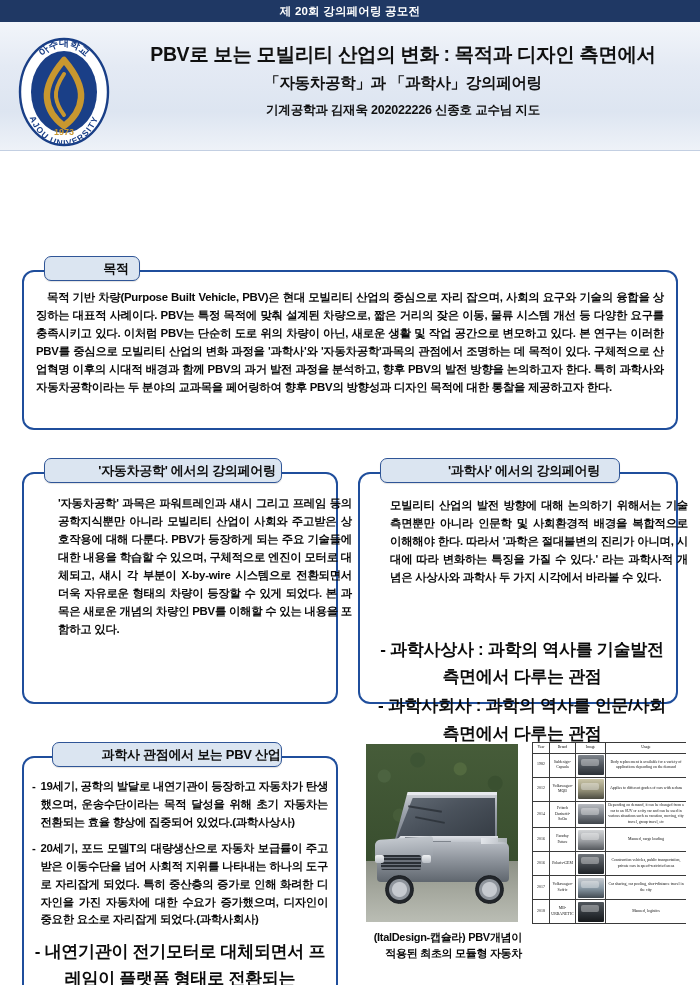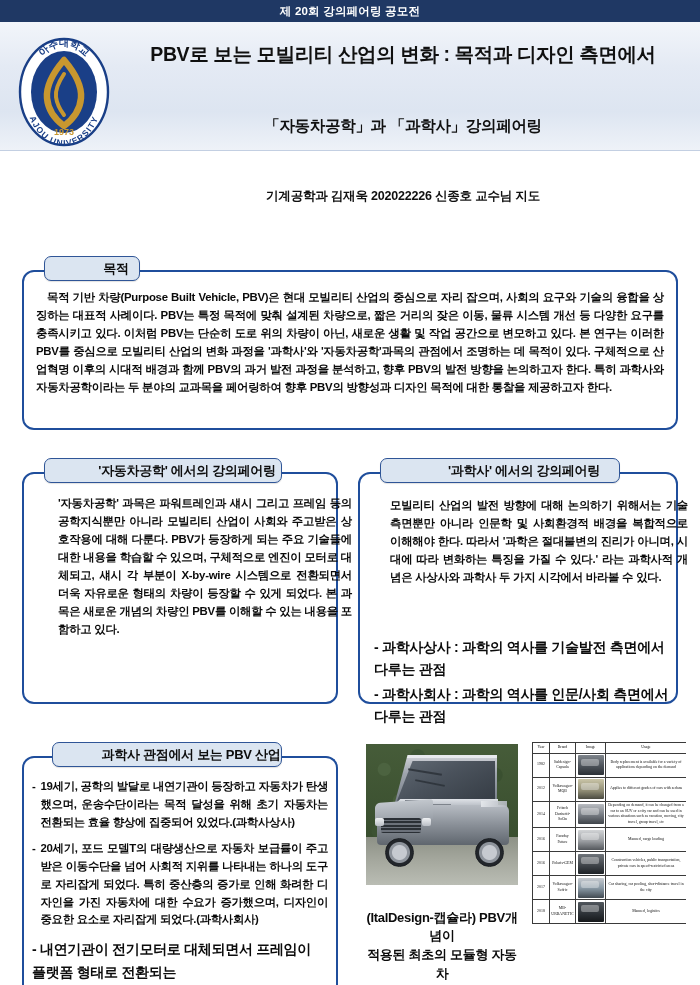--- a/index.html
+++ b/index.html
@@ -25,21 +25,21 @@
     position:absolute;left:0;top:22px;width:700px;height:128px;
     background:linear-gradient(180deg,#f2f5fa 0%,#e4eaf4 35%,#dde5f1 70%,#eef2f8 100%);
     border-bottom:1px solid #c3cfe2;
   }
   .logo-wrap{
     position:absolute;left:16px;top:12px;width:96px;height:116px;
   }
   .header-titles{
     position:absolute;left:120px;top:12px;width:566px;height:116px;
     display:flex;flex-direction:column;align-items:center;justify-content:flex-start;
-    padding-top:8px;box-sizing:border-box;gap:43px;
+    padding-top:8px;box-sizing:border-box;
   }
   .title-main{
     font-size:19.5px;font-weight:bold;color:#101010;letter-spacing:-0.4px;
     white-space:nowrap;line-height:1.25;
   }
   .title-sub{
     font-size:15.5px;font-weight:bold;color:#101010;letter-spacing:-0.3px;
     margin-top:7px;white-space:nowrap;
   }
   .title-author{
@@ -85,22 +85,22 @@
   .bullet{
     display:flex;gap:5px;
     font-size:11.4px;font-weight:bold;color:#0b0b0b;
     line-height:1.56;letter-spacing:-0.3px;
     margin-bottom:9px;text-align:justify;
   }
   .bullet .dash{ flex:0 0 auto; }
   .bullet .btxt{ flex:1 1 auto; text-align:justify; }
 
   .dash-line{
-    font-size:14px;font-weight:bold;color:#0b0b0b;
-    line-height:1.6;letter-spacing:-0.3px;margin-top:2px;
+    font-size:17px;font-weight:bold;color:#0b0b0b;
+    line-height:1.6;letter-spacing:-0.3px;margin-top:2px;text-align:center;
   }
 
   
   .figure-wrap{
     position:absolute;left:362px;top:744px;width:160px;height:240px;
     display:flex;flex-direction:column;align-items:center;
   }
   .car-photo{
     width:152px;height:178px;position:relative;overflow:hidden;
     background:#2f3f28;
@@ -180,22 +180,22 @@
     position:absolute;left:33px;top:16px;width:34px;height:2px;
     background:#2b3138;transform:rotate(9deg);opacity:.85;
   }
   .wiper.two{ left:40px;top:27px;width:30px;transform:rotate(11deg); }
   .vent{
     position:absolute;left:30px;top:45px;width:22px;height:2.4px;background:#7e848c;
   }
   .vent.b{ top:49px;left:56px;width:20px; }
 
   .fig-caption{
-    margin-top:24px;width:160px;text-align:center;
-    font-size:13px;font-weight:bold;color:#0b0b0b;line-height:1.45;letter-spacing:-0.3px;
+    margin-top:8px;width:160px;text-align:right;
+    font-size:11px;font-weight:bold;color:#0b0b0b;line-height:1.45;letter-spacing:-0.3px;
   }
 
   
   .pbv-table-wrap{
     position:absolute;left:532px;top:742px;width:154px;height:243px;
     overflow:hidden;
   }
   table.pbv{
     border-collapse:collapse;width:154px;
     font-size:3.9px;color:#111;

